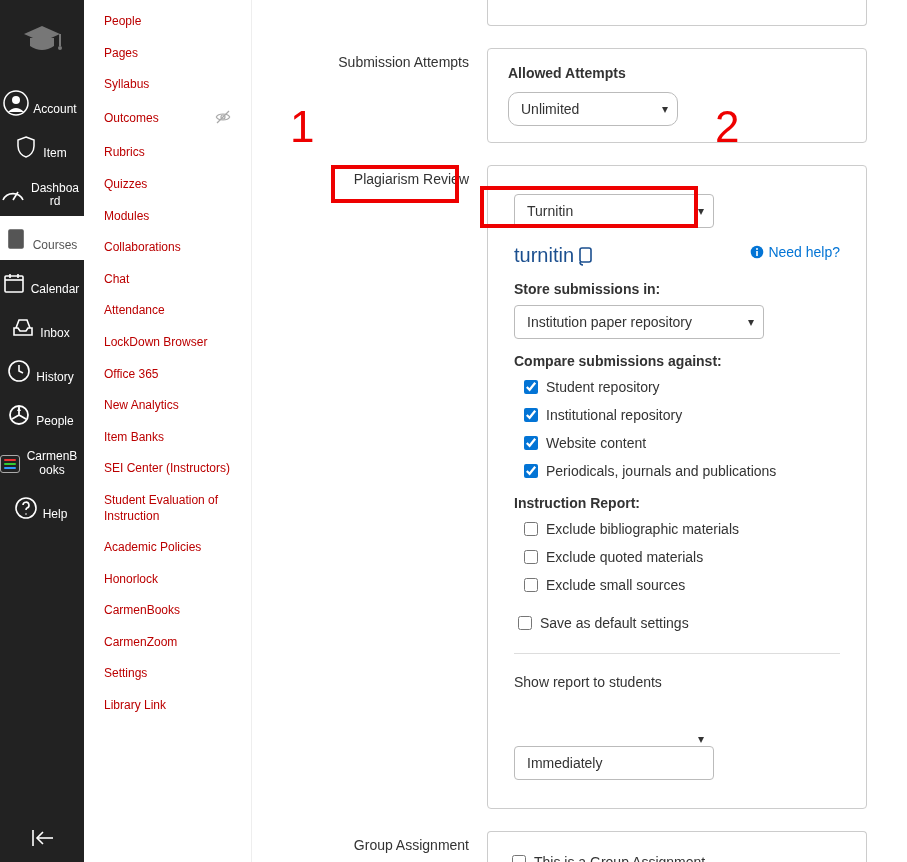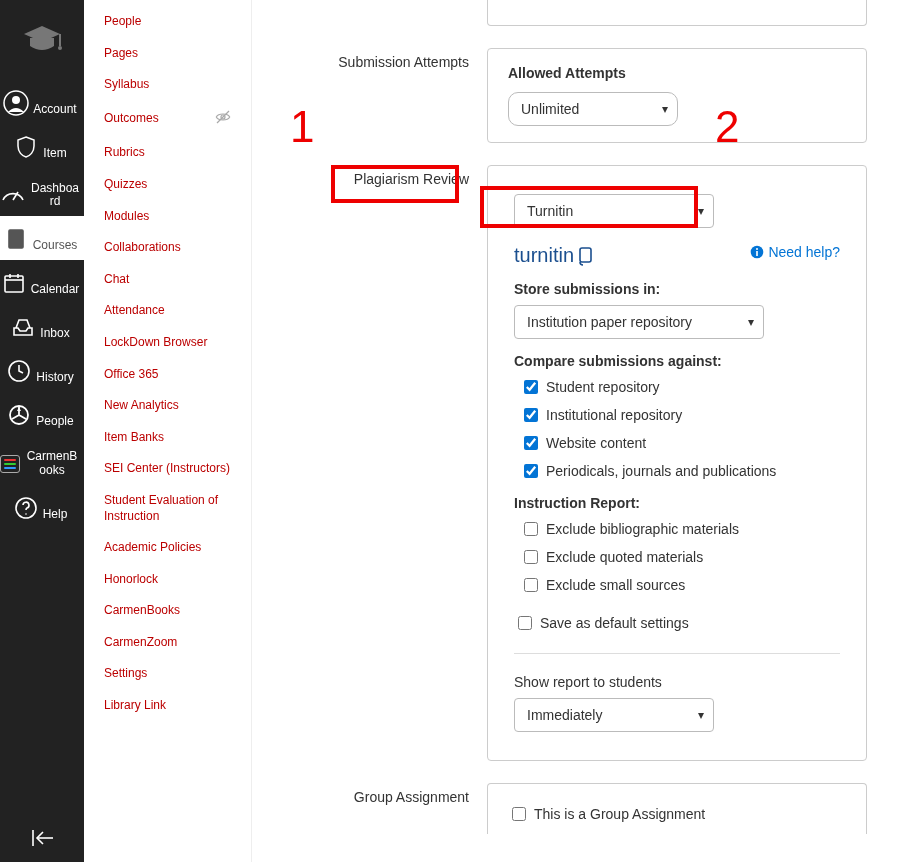--- a/index.html
+++ b/index.html
@@ -355,21 +355,21 @@
 
         <div class="check-row" style="margin-top:18px;">
           <input type="checkbox" style="">
           <span>Save as default settings</span>
         </div>
 
         <hr class="soft">
 
         <div style="font-size:14px; margin-bottom:8px;">Show report to students</div>
         <div class="selectish" style="width:200px;">
-          <div class="faux-select" style="width:200px;">Immediately</div>
+          <div class="faux-select" style="width:200px;margin-top:48px;">Immediately</div>
           <span class="chev">▾</span>
         </div>
       </div>
     </div>
   </div>
 
   <div class="form-row">
     <div class="label-col">Group Assignment</div>
     <div class="field-col">
       <div class="panel" style="border-bottom:none; border-bottom-left-radius:0; border-bottom-right-radius:0; padding-bottom:10px;">

